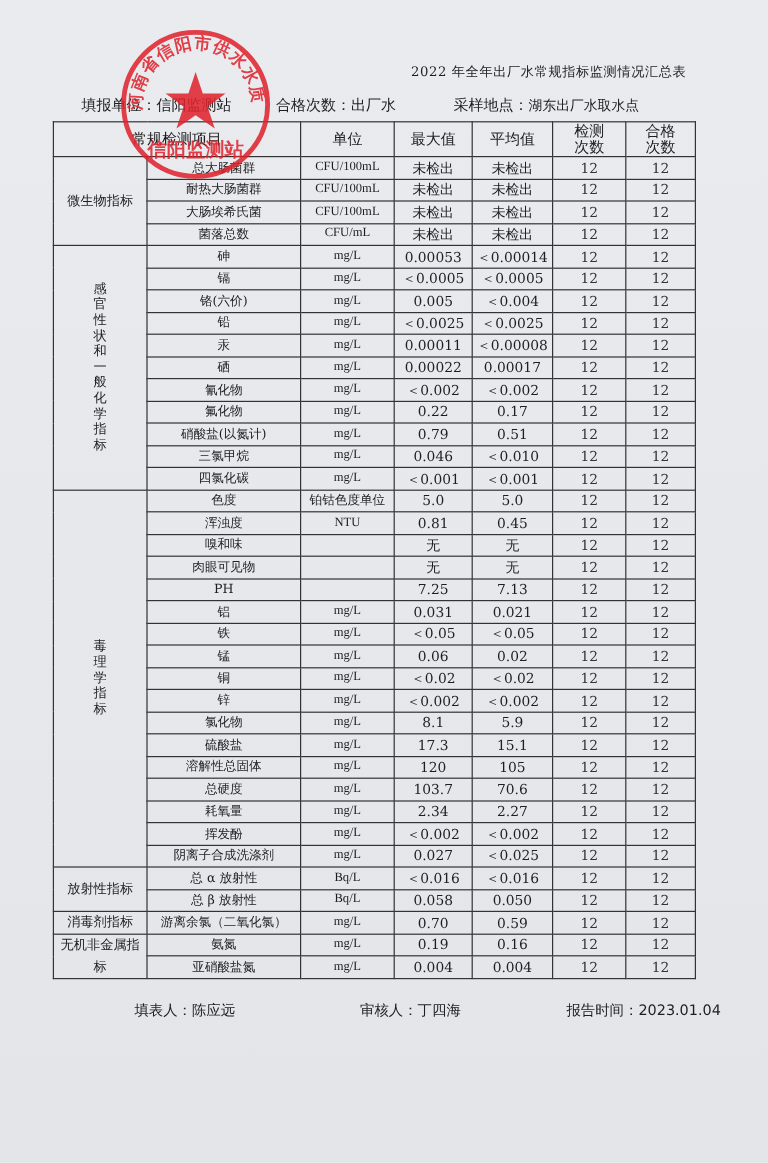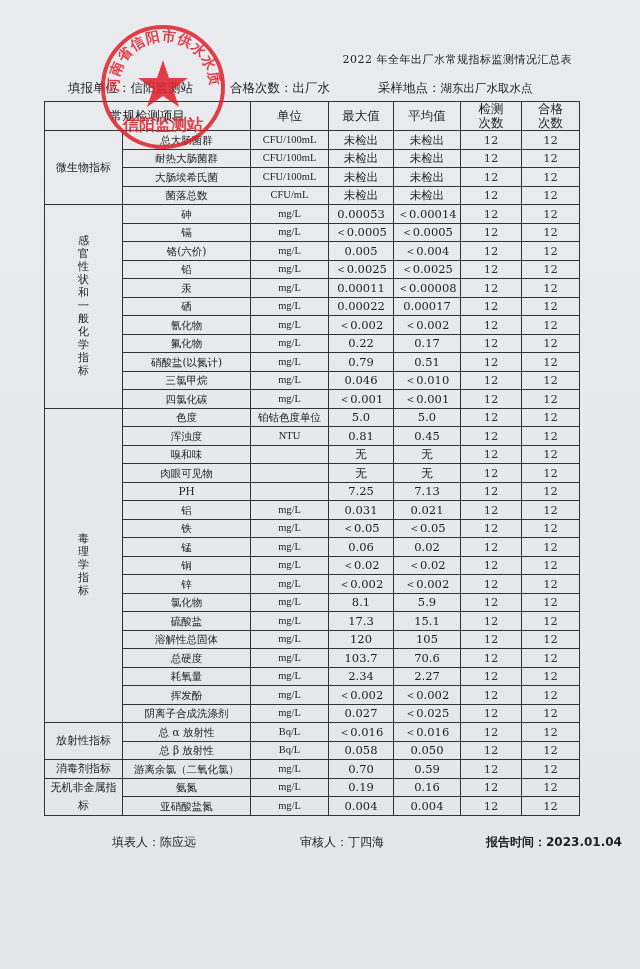--- a/index.html
+++ b/index.html
@@ -388,21 +388,21 @@
       </tr>
     </tbody>
 </table>
 
 <div class="footer" style="left:68px;">
   <span>填表人：</span><span>陈应远</span>
 </div>
 <div class="footer" style="left:256px;">
   <span>审核人：</span><span>丁四海</span>
 </div>
-<div class="footer" style="left:442px;font-weight:bold;">
+<div class="footer" style="left:428px;">
   <span>报告时间：</span><span>2023.01.04</span>
 </div>
 
 <svg class="stamp" viewBox="0 0 130 130">
   <defs>
     <path id="stampArc" d="M 20,70 A 46,46 0 1,1 112,60"></path>
   </defs>
   <circle cx="65" cy="65" r="60" fill="none" stroke="#e0202a" stroke-width="4"></circle>
   <text font-size="14" fill="#e0202a" font-family="DejaVu Sans, sans-serif" font-weight="bold" letter-spacing="1">
     <textPath href="#stampArc" id="stampTopText">河南省信阳市供水水质监测网</textPath>

